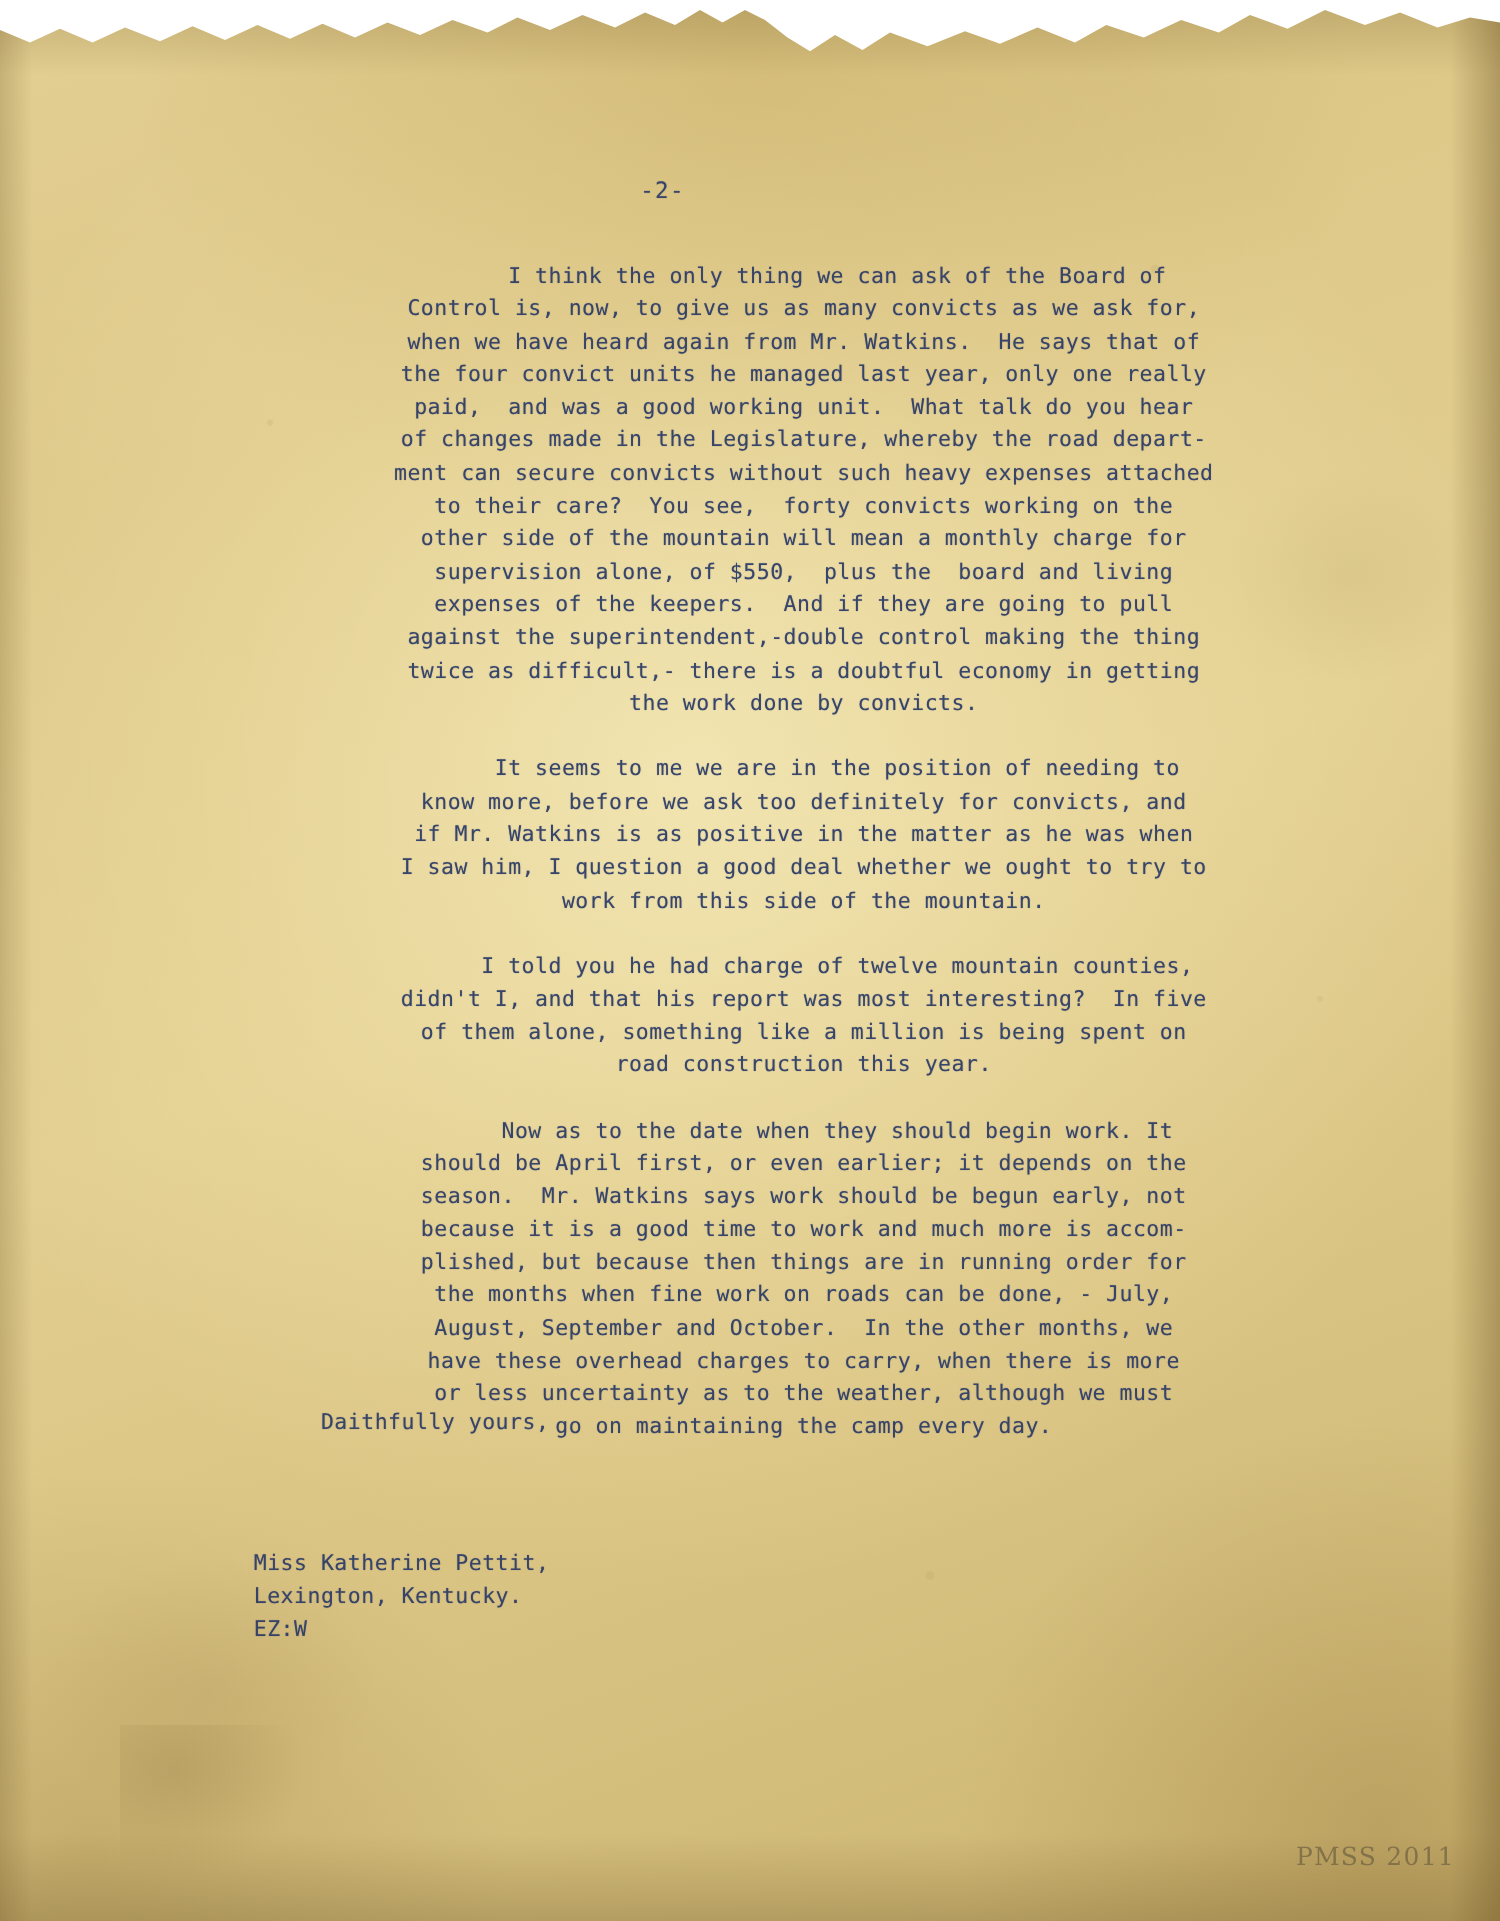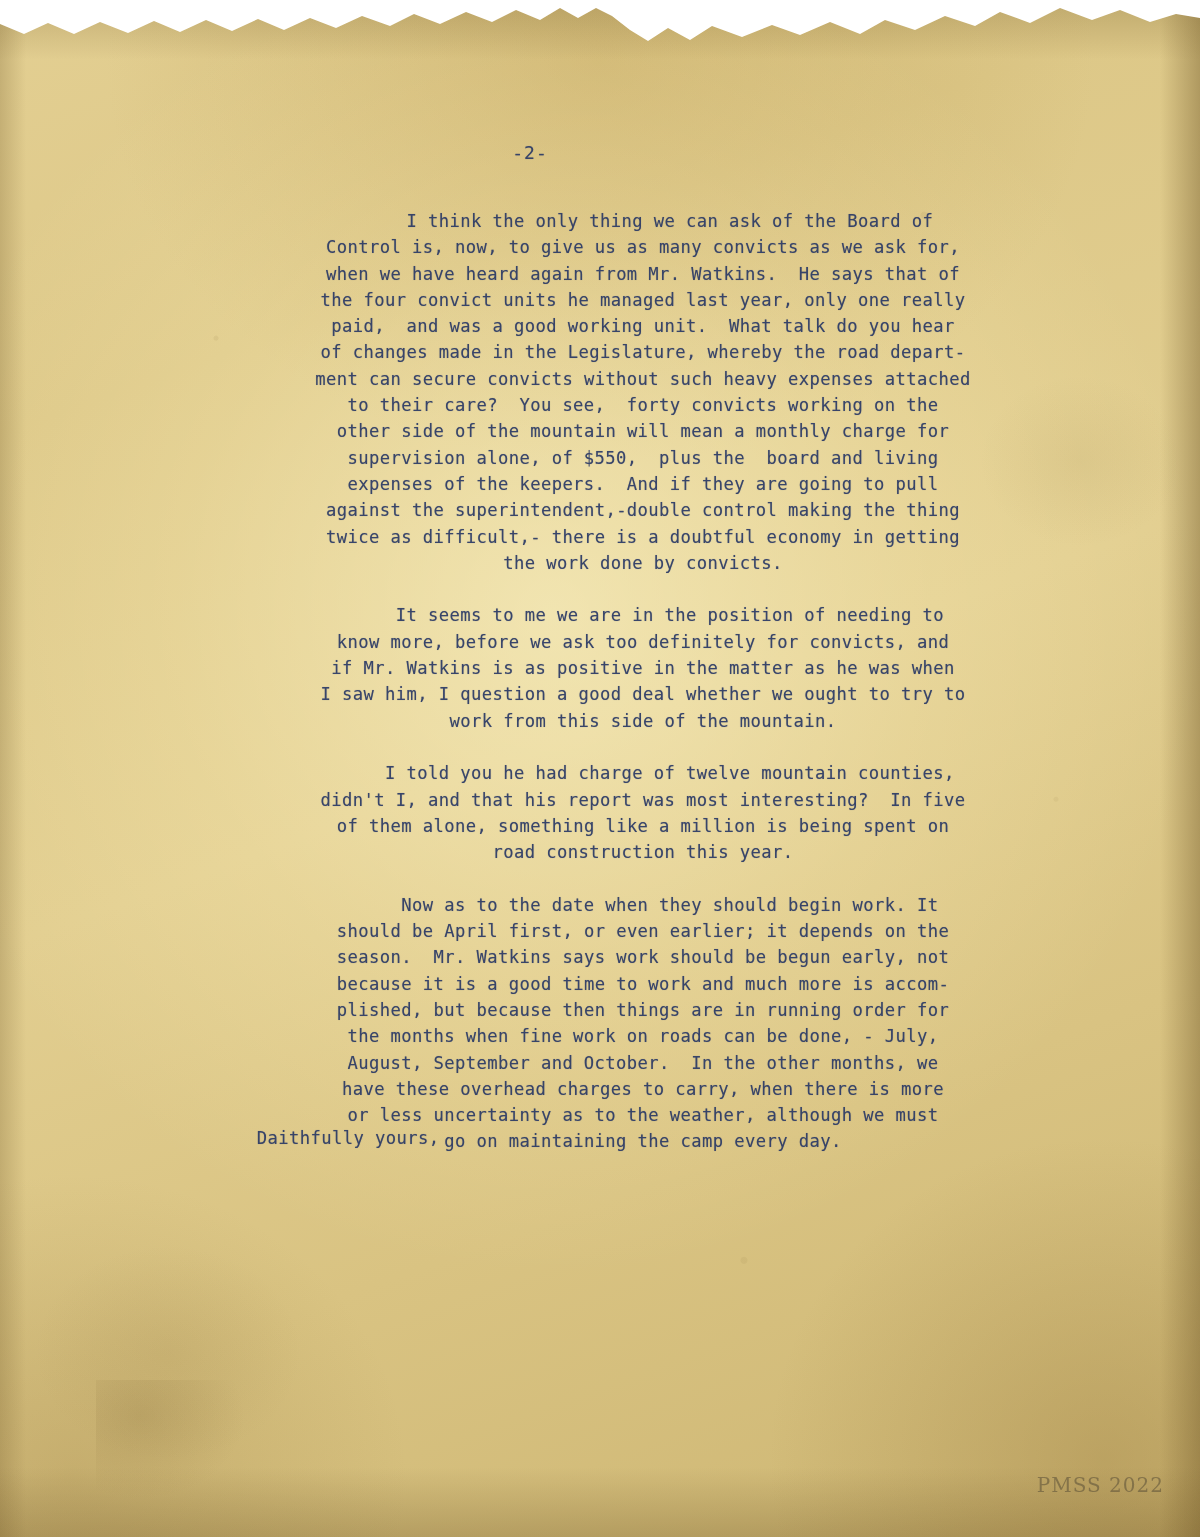--- a/index.html
+++ b/index.html
@@ -187,16 +187,19 @@
 because it is a good time to work and much more is accom-
 plished, but because then things are in running order for
 the months when fine work on roads can be done, - July,
 August, September and October.  In the other months, we
 have these overhead charges to carry, when there is more
 or less uncertainty as to the weather, although we must
 go on maintaining the camp every day.</div>
 
   <div class="typed" id="closing">     Daithfully yours,</div>
 
-
-  <div class="watermark">PMSS 2022</div>
+  <div class="typed" id="address-block">Miss Katherine Pettit,
+Lexington, Kentucky.
+EZ:W</div>
+
+  <div class="watermark">PMSS 2011</div>
 
 </div>
 
 </body></html>

